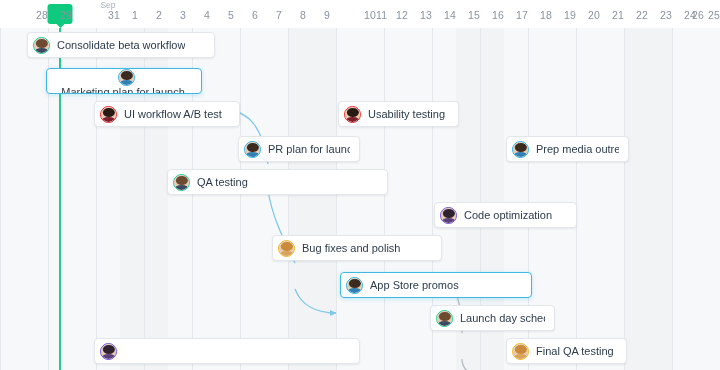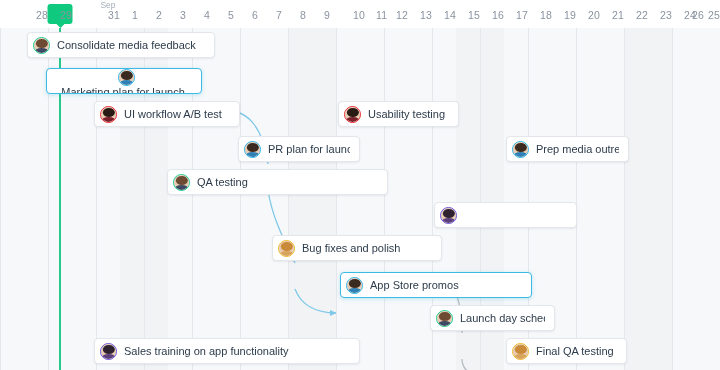--- a/index.html
+++ b/index.html
@@ -233,21 +233,21 @@
         <path d="M 295 261 C 301 277, 316 285, 336 285" fill="none" stroke="#7fc8e8" stroke-width="1.3" marker-end="url(#arrow-blue)"></path>
         <path d="M 434 248 C 452 250, 462 268, 462 305" fill="none" stroke="#b5bcc6" stroke-width="1.3"></path>
         <path d="M 462 331 C 462 346, 478 351, 502 351" fill="none" stroke="#b5bcc6" stroke-width="1.3" marker-end="url(#arrow-gray)"></path>
       </svg>
 
     <div id="task-layer">
         <div class="task-card" style="left: 27px; top: 4px; width: 188px;">
           <div class="avatar avatar-0" style="border-color: rgb(25, 207, 142);">
             <div class="face" style="background: rgb(232, 203, 176);"></div>
           </div>
-          <div class="task-label">Consolidate media feedback</div>
+          <div class="task-label">Consolidate beta workflow</div>
         </div>
         <div class="task-card selected" style="left: 46px; top: 40px; width: 156px; flex-direction: column;">
           <div class="avatar avatar-1" style="border-color: rgb(43, 179, 232);">
             <div class="face" style="background: rgb(232, 203, 176);"></div>
           </div>
           <div class="task-label">Marketing plan for launch</div>
         </div>
         <div class="task-card" style="left: 94px; top: 73px; width: 146px;">
           <div class="avatar avatar-2" style="border-color: rgb(240, 36, 42);">
             <div class="face" style="background: rgb(232, 203, 176);"></div>
@@ -275,20 +275,21 @@
         <div class="task-card" style="left: 167px; top: 141px; width: 221px;">
           <div class="avatar avatar-6" style="border-color: rgb(25, 207, 142);">
             <div class="face" style="background: rgb(232, 203, 176);"></div>
           </div>
           <div class="task-label">QA testing</div>
         </div>
         <div class="task-card" style="left: 434px; top: 174px; width: 143px;">
           <div class="avatar avatar-7" style="border-color: rgb(108, 79, 216);">
             <div class="face" style="background: rgb(232, 203, 176);"></div>
           </div>
+          <div class="task-label">Code optimization</div>
         </div>
         <div class="task-card" style="left: 272px; top: 207px; width: 170px;">
           <div class="avatar avatar-8" style="border-color: rgb(245, 184, 34);">
             <div class="face" style="background: rgb(232, 203, 176);"></div>
           </div>
           <div class="task-label">Bug fixes and polish</div>
         </div>
         <div class="task-card selected" style="left: 340px; top: 244px; width: 192px;">
           <div class="avatar avatar-9" style="border-color: rgb(43, 179, 232);">
             <div class="face" style="background: rgb(232, 203, 176);"></div>
@@ -298,21 +299,20 @@
         <div class="task-card" style="left: 430px; top: 277px; width: 125px;">
           <div class="avatar avatar-10" style="border-color: rgb(25, 207, 142);">
             <div class="face" style="background: rgb(232, 203, 176);"></div>
           </div>
           <div class="task-label">Launch day schedule</div>
         </div>
         <div class="task-card" style="left: 94px; top: 310px; width: 266px;">
           <div class="avatar avatar-11" style="border-color: rgb(108, 79, 216);">
             <div class="face" style="background: rgb(232, 203, 176);"></div>
           </div>
-          <div class="task-label">Sales training on app functionality</div>
         </div>
         <div class="task-card" style="left: 506px; top: 310px; width: 121px;">
           <div class="avatar avatar-12" style="border-color: rgb(245, 184, 34);">
             <div class="face" style="background: rgb(232, 203, 176);"></div>
           </div>
           <div class="task-label">Final QA testing</div>
         </div>
       </div>
   </div>
 
@@ -351,21 +351,21 @@
       </div>
       <div class="header-cell" style="left: 240px; width: 24px;">
         <div class="header-daynum">7</div>
       </div>
       <div class="header-cell" style="left: 264px; width: 24px;">
         <div class="header-daynum">8</div>
       </div>
       <div class="header-cell" style="left: 288px; width: 24px;">
         <div class="header-daynum">9</div>
       </div>
-      <div class="header-cell" style="left: 317px; width: 24px;">
+      <div class="header-cell" style="left: 328px; width: 24px;">
         <div class="header-daynum">10</div>
       </div>
       <div class="header-cell" style="left: 340px; width: 24px;">
         <div class="header-daynum">11</div>
       </div>
       <div class="header-cell" style="left: 360px; width: 24px;">
         <div class="header-daynum">12</div>
       </div>
       <div class="header-cell" style="left: 384px; width: 24px;">
         <div class="header-daynum">13</div>

